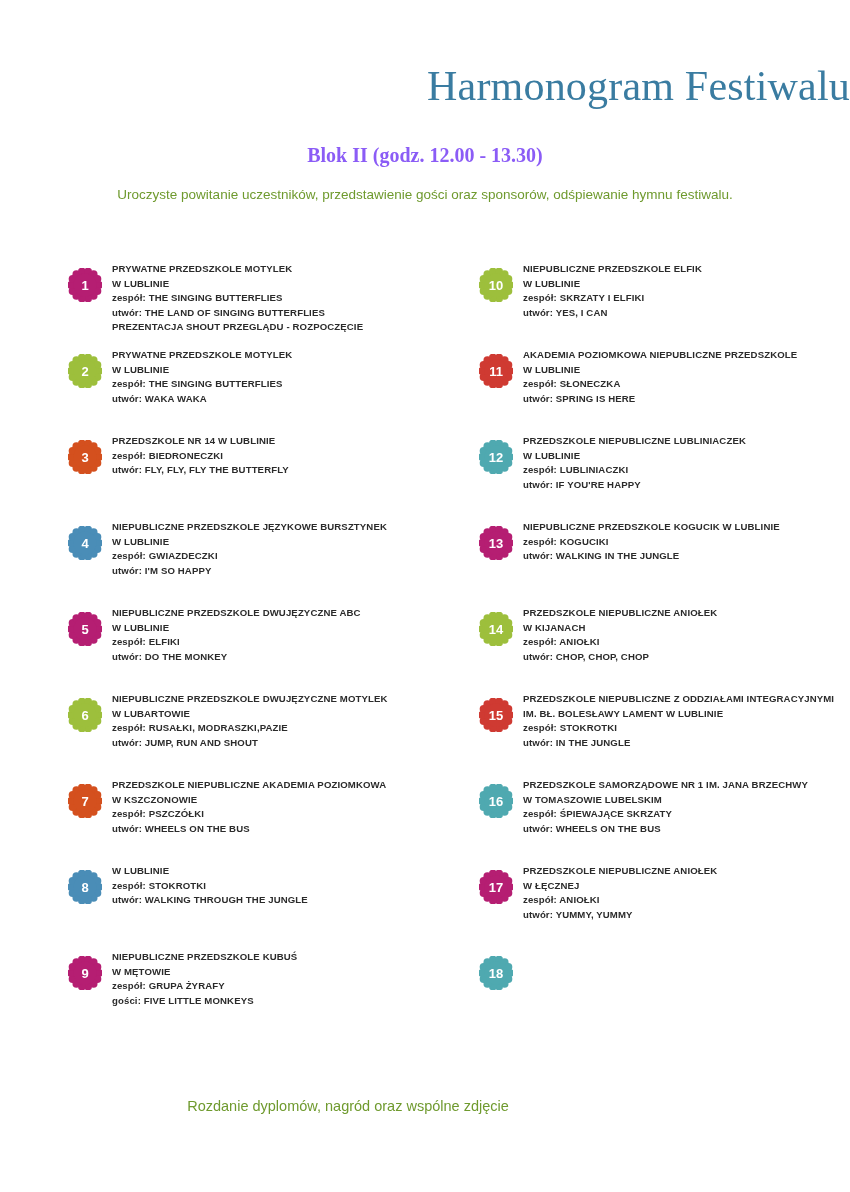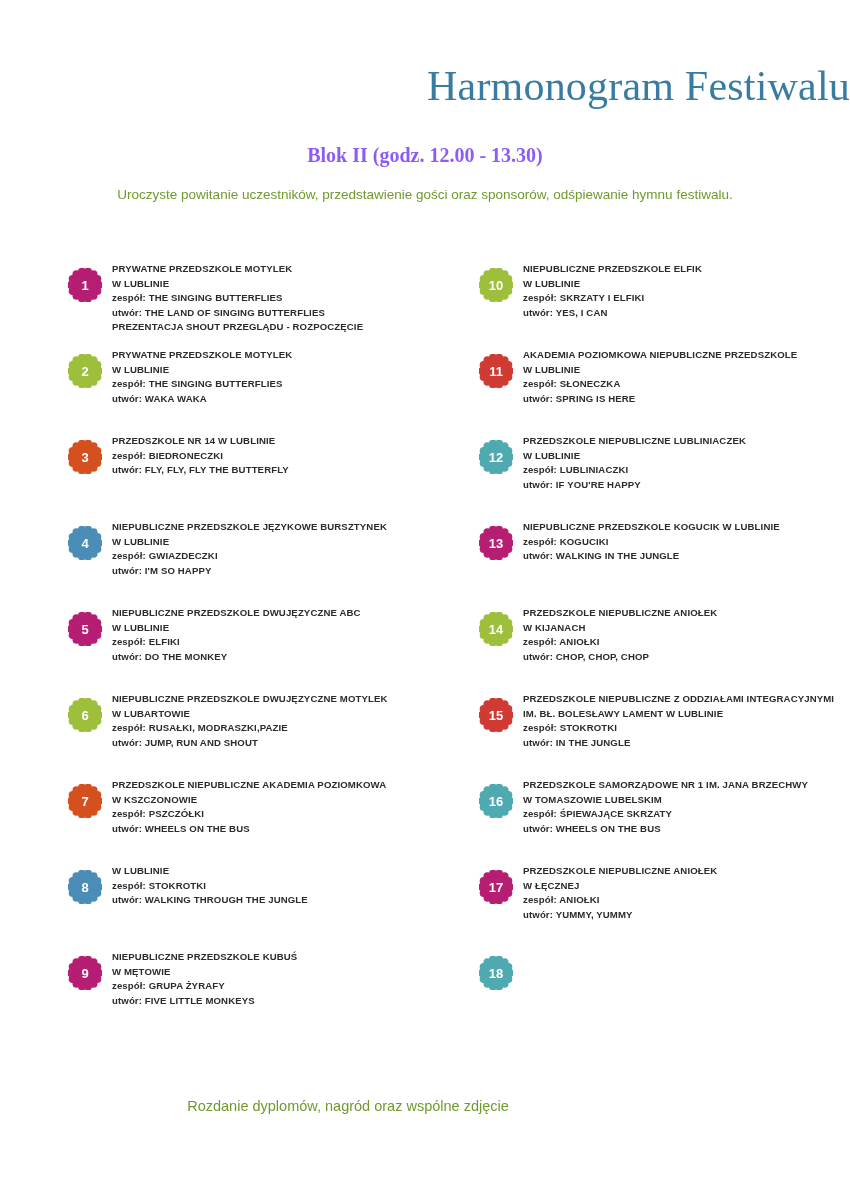--- a/index.html
+++ b/index.html
@@ -392,21 +392,21 @@
                 <circle cx="29.34" cy="11.06" r="4" fill="#b51e72"></circle>
                 <circle cx="17" cy="17" r="11.5" fill="#b51e72"></circle>
               </svg>
               <span>9</span>
             </div>
           </div>
           <div class="lines">
             <div class="ln">NIEPUBLICZNE PRZEDSZKOLE KUBUŚ</div>
             <div class="ln">W MĘTOWIE</div>
             <div class="ln">zespół: GRUPA ŻYRAFY</div>
-            <div class="ln">utwór: FIVE LITTLE MONKEYS</div>
+            <div class="ln">gości: FIVE LITTLE MONKEYS</div>
           </div>
         </div>
       </div>
     <div class="col col-right" id="col-right">
         <div class="entry">
           <div class="badge-wrap">
             <div class="badge">
               <svg width="34" height="34" viewBox="0 0 34 34" aria-hidden="true">
                 <circle cx="30.70" cy="17.00" r="4" fill="#9dbf3c"></circle>
                 <circle cx="29.34" cy="22.94" r="4" fill="#9dbf3c"></circle>

